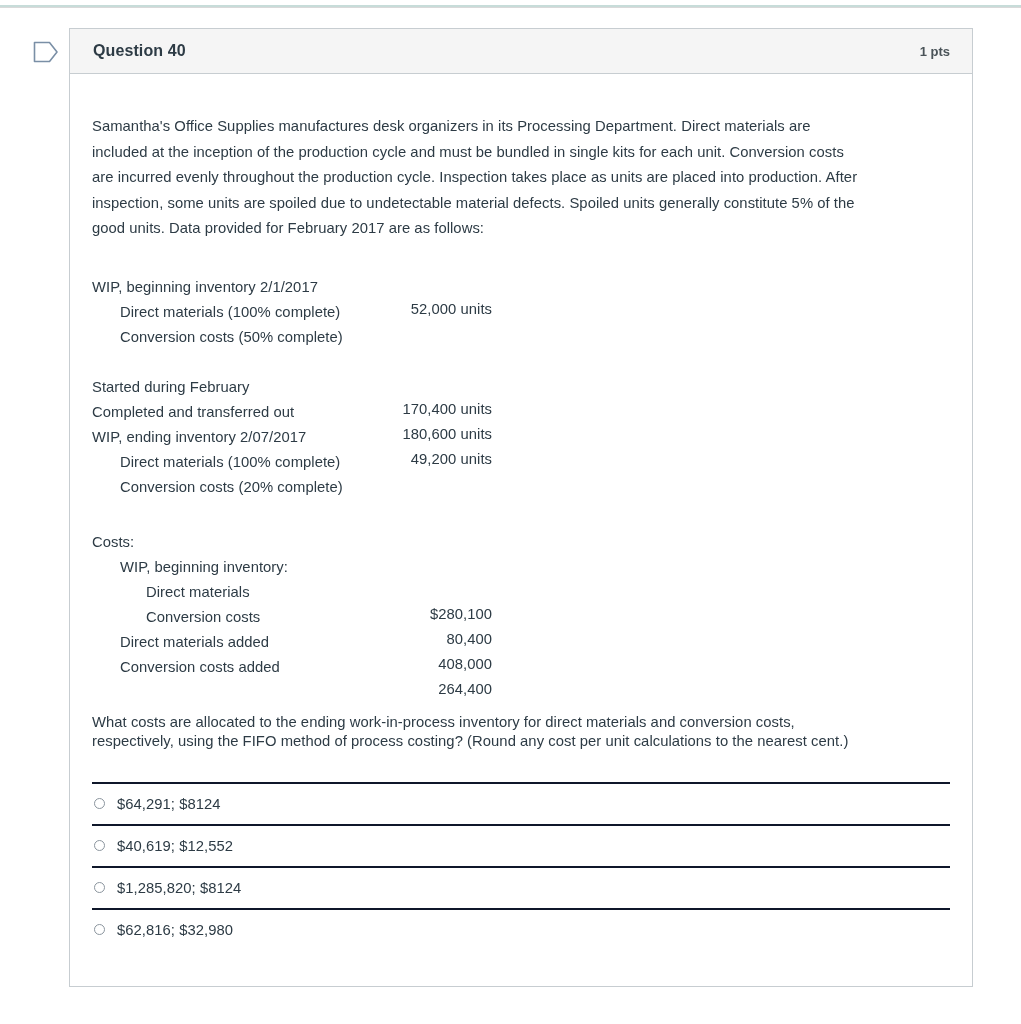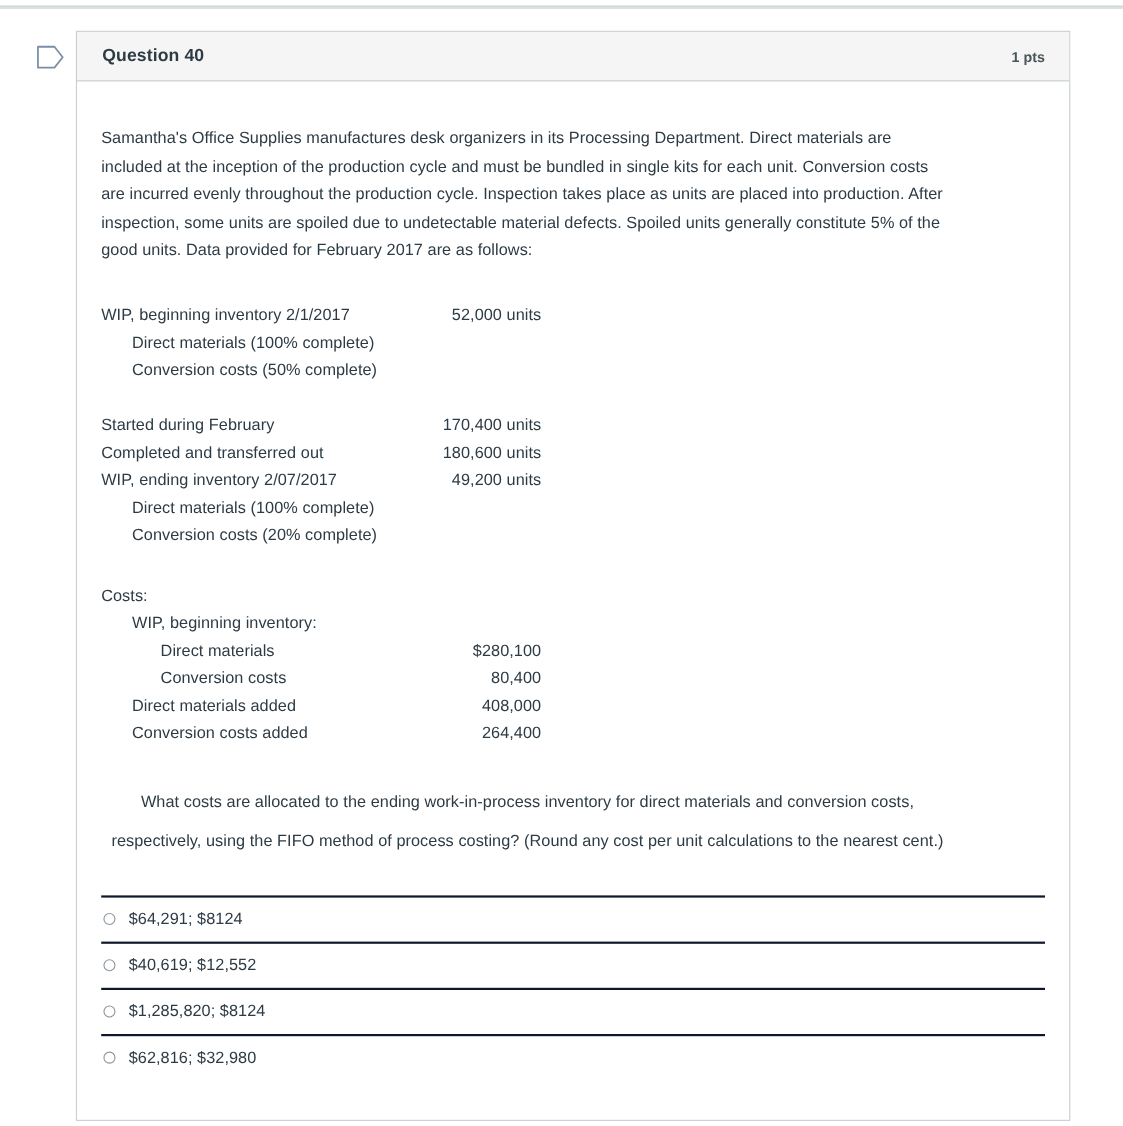--- a/index.html
+++ b/index.html
@@ -91,21 +91,21 @@
 
   
   .data-block {
     margin-top: 33px;
     width: 400px;
   }
   .data-block.costs-block { margin-top: 30px; }
 
   .data-row {
     display: flex;
-    align-items: flex-end;
+    align-items: center;
     height: 25px;
     font-size: 14.8px;
     line-height: 25px;
     color: #2d3b45;
     letter-spacing: 0.05px;
   }
   .data-row .label {
     flex: 1 1 auto;
     white-space: nowrap;
   }
@@ -116,25 +116,24 @@
     margin-top: 44px;
   }
   .indent-1 { padding-left: 0px; }
   .indent-2 { padding-left: 28px; }
   .indent-3 { padding-left: 54px; }
 
   
   .prompt-paragraph {
     margin: 33px 0 0 0;
     font-size: 14.8px;
-    line-height: 35px;
+    line-height: 19px;
     color: #2d3b45;
     width: 775px;
     letter-spacing: 0.05px;
-    text-align: center;
   }
 
   
   .answers {
     margin-top: 31px;
   }
   .answer-row {
     display: flex;
     align-items: center;
     height: 42px;

